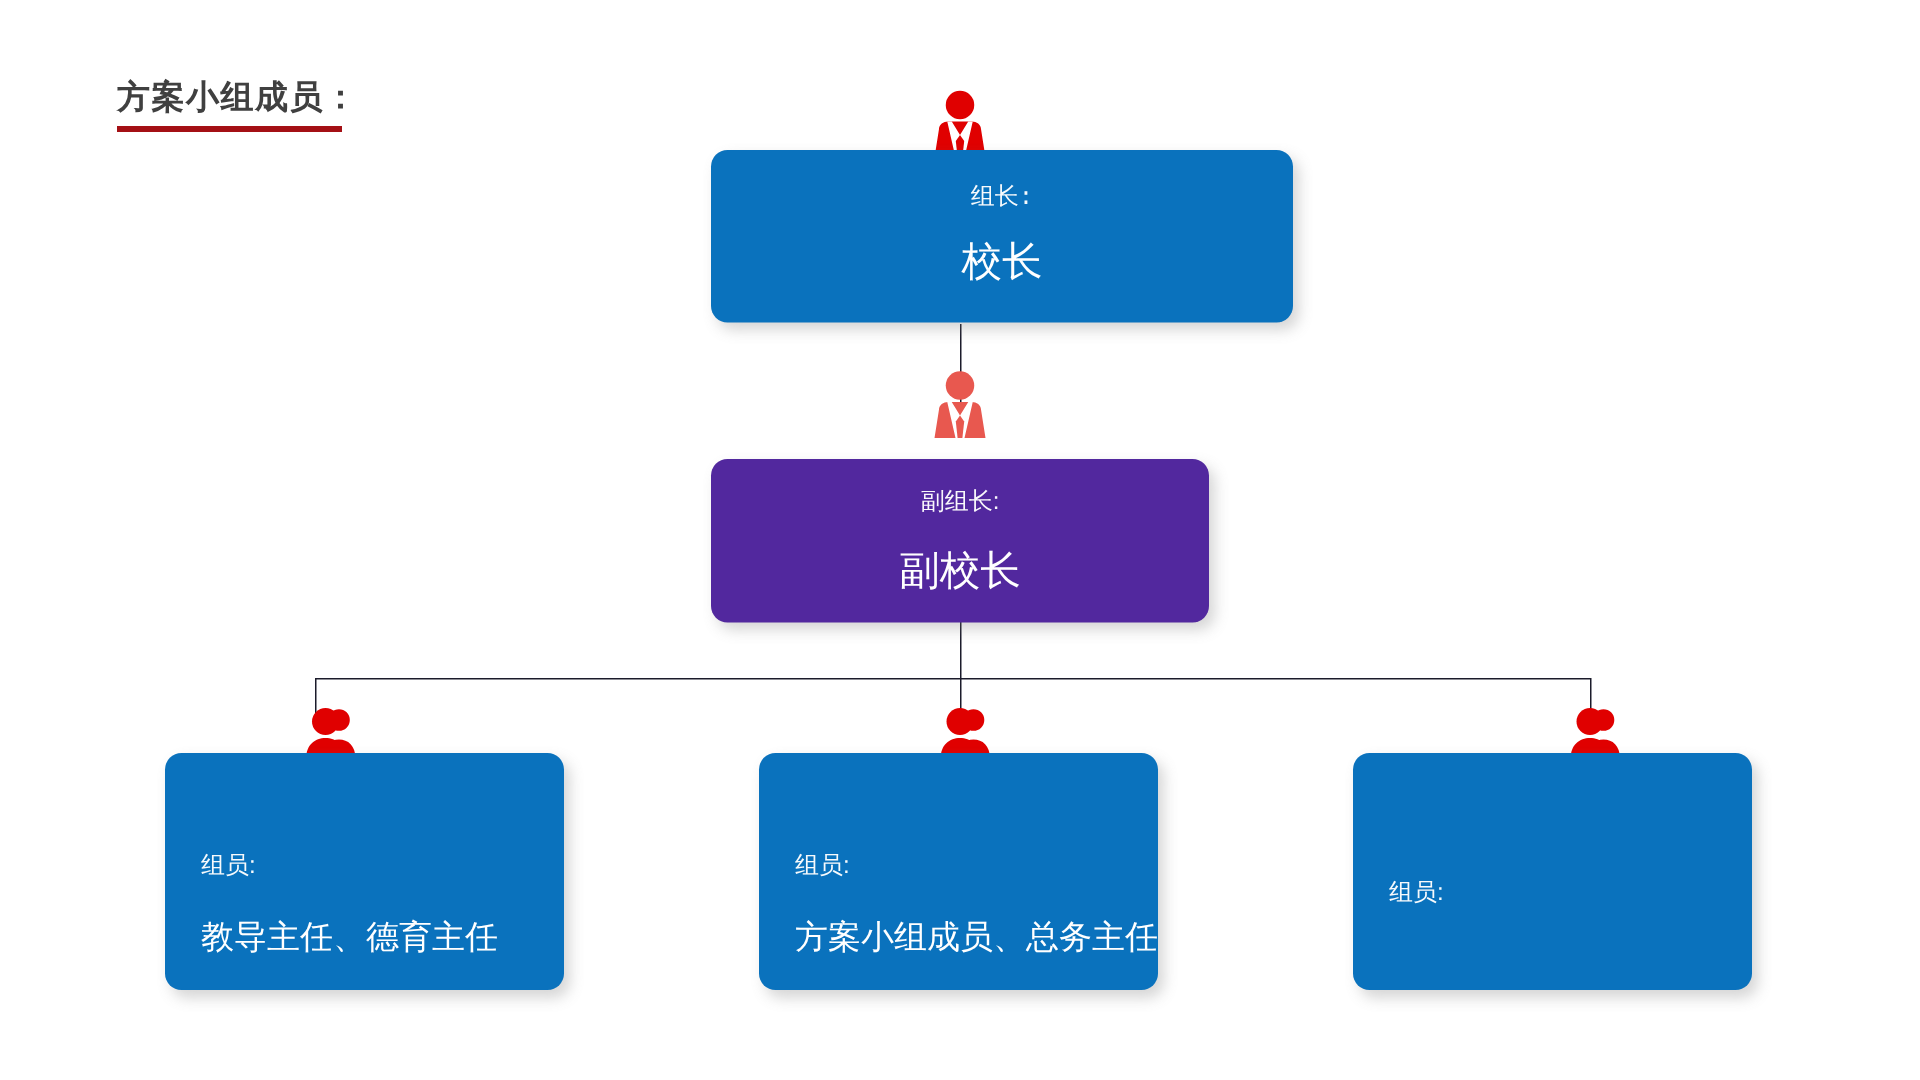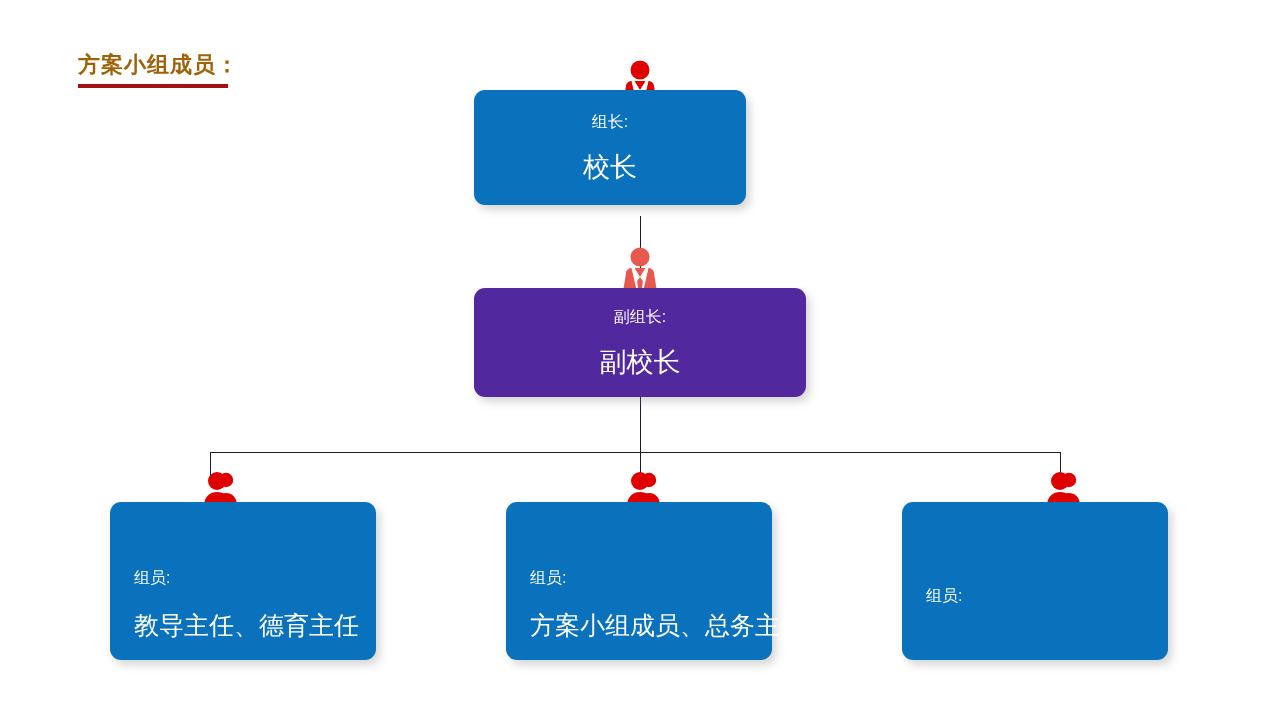--- a/index.html
+++ b/index.html
@@ -23,21 +23,21 @@
 
   
   .title-block {
     position: absolute;
     left: 78px;
     top: 50px;
   }
   .title-text {
     font-size: 22px;
     font-weight: bold;
-    color: #a16207;
+    color: #404040;
     letter-spacing: 1px;
     line-height: 30px;
     white-space: nowrap;
   }
   .title-rule {
     margin-top: 4px;
     width: 150px;
     height: 4px;
     background: #a41015;
   }
@@ -80,21 +80,21 @@
   }
   .node-value {
     font-size: 27px;
     line-height: 36px;
     color: #ffffff;
     white-space: nowrap;
   }
   .node.center .node-label { margin-bottom: 12px; }
   .node.center .node-value { margin-top: 4px; }
   .node.left .node-label { font-size: 16px; margin-bottom: 18px; }
-  .node.left .node-value { font-size: 25px; }
+  .node.left .node-value { font-size: 22px; }
 
   
   .icon-wrap {
     position: absolute;
     line-height: 0;
   }
   .icon-wrap svg { display: block; }
 </style>
 </head>
 <body>
@@ -116,37 +116,37 @@
 
   <div class="icon-wrap" style="left:619px; top:59px;">
     <svg width="42" height="46" viewBox="0 0 42 46" aria-hidden="true">
       <circle cx="21" cy="11" r="9.5" fill="#e00000"></circle>
       <path d="M4 46 L7 27 C7 24 10 22 13 22 L29 22 C32 22 35 24 35 27 L38 46 Z" fill="#e00000"></path>
       <path d="M15.5 22 L21 31 L26.5 22 L29.5 22 L24 46 L18 46 L12.5 22 Z" fill="#ffffff"></path>
       <path d="M21 31 L23.8 35 L22.6 46 L19.4 46 L18.2 35 Z" fill="#e00000"></path>
     </svg>
   </div>
 
-  <div class="node blue center" style="left:474px; top:90px; width:272px; height:115px;">
+  <div class="node blue center" style="left:474px; top:100px; width:388px; height:115px;font-family:Liberation Mono, monospace;">
     <div class="node-inner">
       <div class="node-label">组长:</div>
       <div class="node-value">校长</div>
     </div>
   </div>
 
   <div class="icon-wrap" style="left:619px; top:246px;">
     <svg width="42" height="46" viewBox="0 0 42 46" aria-hidden="true">
       <circle cx="21" cy="11" r="9.5" fill="#e8584f"></circle>
       <path d="M4 46 L7 27 C7 24 10 22 13 22 L29 22 C32 22 35 24 35 27 L38 46 Z" fill="#e8584f"></path>
       <path d="M15.5 22 L21 31 L26.5 22 L29.5 22 L24 46 L18 46 L12.5 22 Z" fill="#ffffff"></path>
       <path d="M21 31 L23.8 35 L22.6 46 L19.4 46 L18.2 35 Z" fill="#e8584f"></path>
     </svg>
   </div>
 
-  <div class="node purple center" style="left:474px; top:288px; width:332px; height:109px;">
+  <div class="node purple center" style="left:474px; top:306px; width:332px; height:109px;">
     <div class="node-inner">
       <div class="node-label">副组长:</div>
       <div class="node-value">副校长</div>
     </div>
   </div>
 
   <div class="icon-wrap" style="left:199px; top:470px;">
     <svg width="44" height="36" viewBox="0 0 44 36" aria-hidden="true">
       <circle cx="27" cy="10" r="8" fill="#e00000"></circle>
       <path d="M16 36 C16 27 21 23 27 23 C33 23 38 27 38 36 Z" fill="#e00000"></path>

